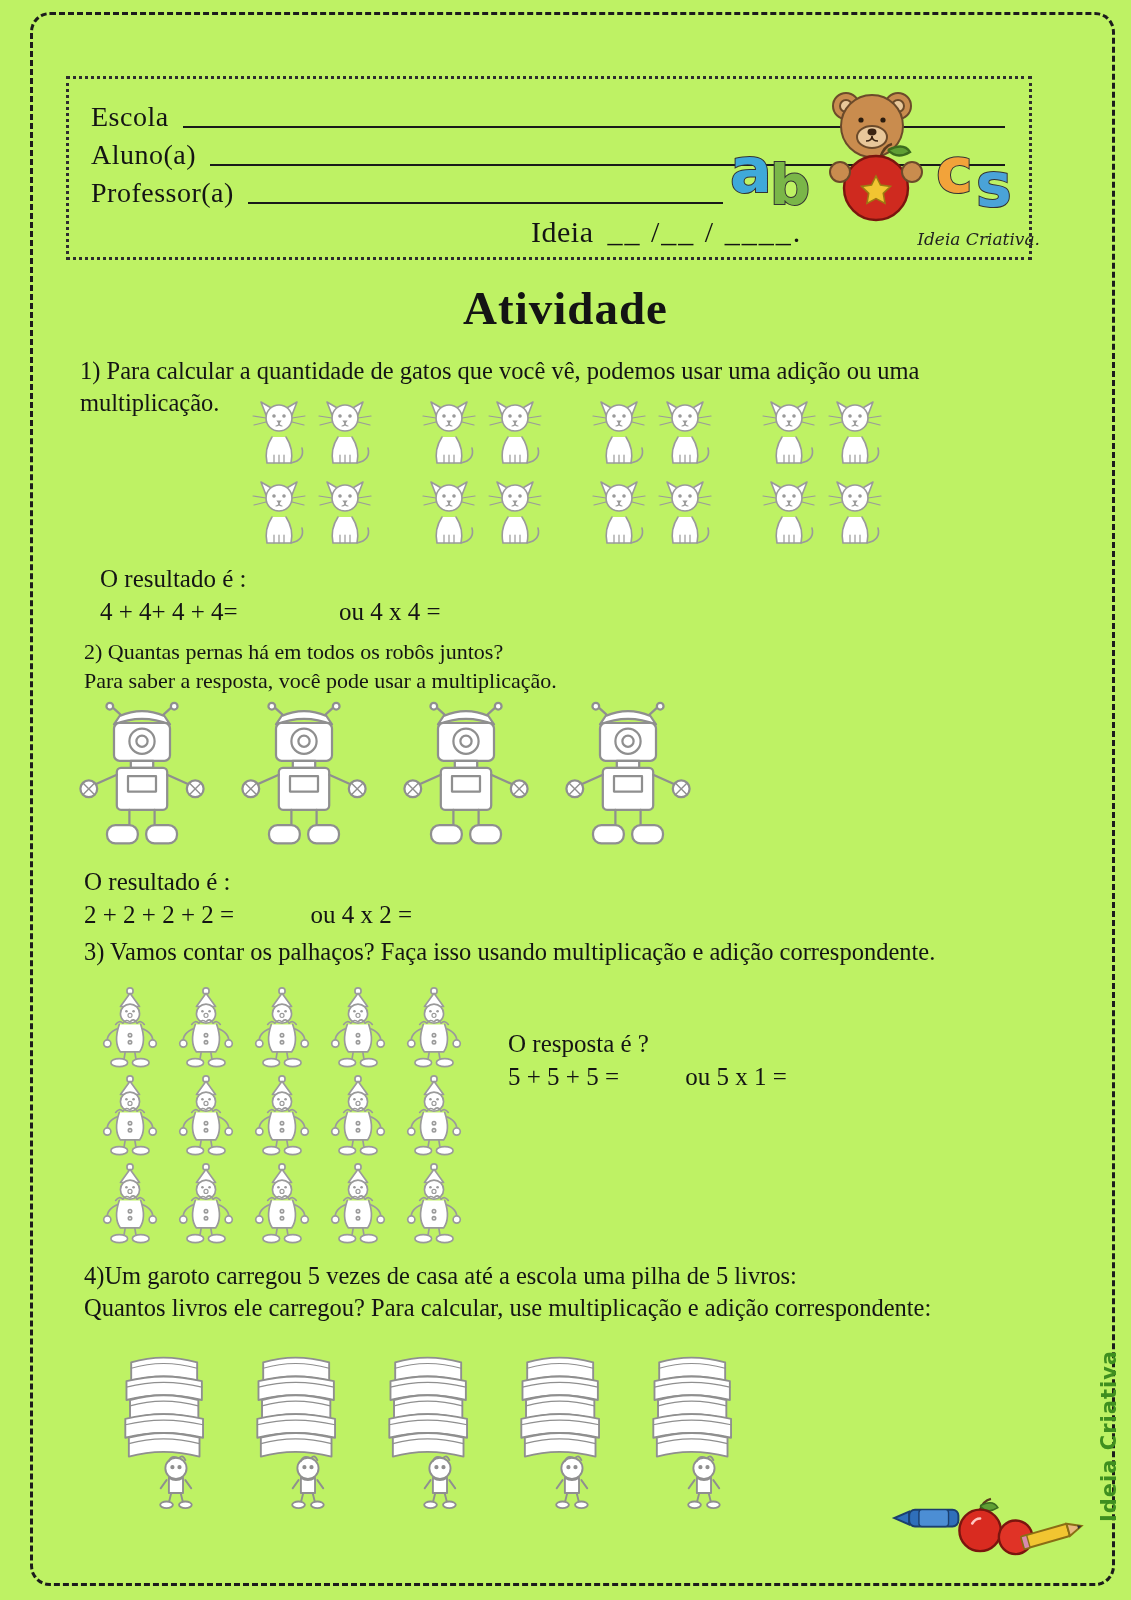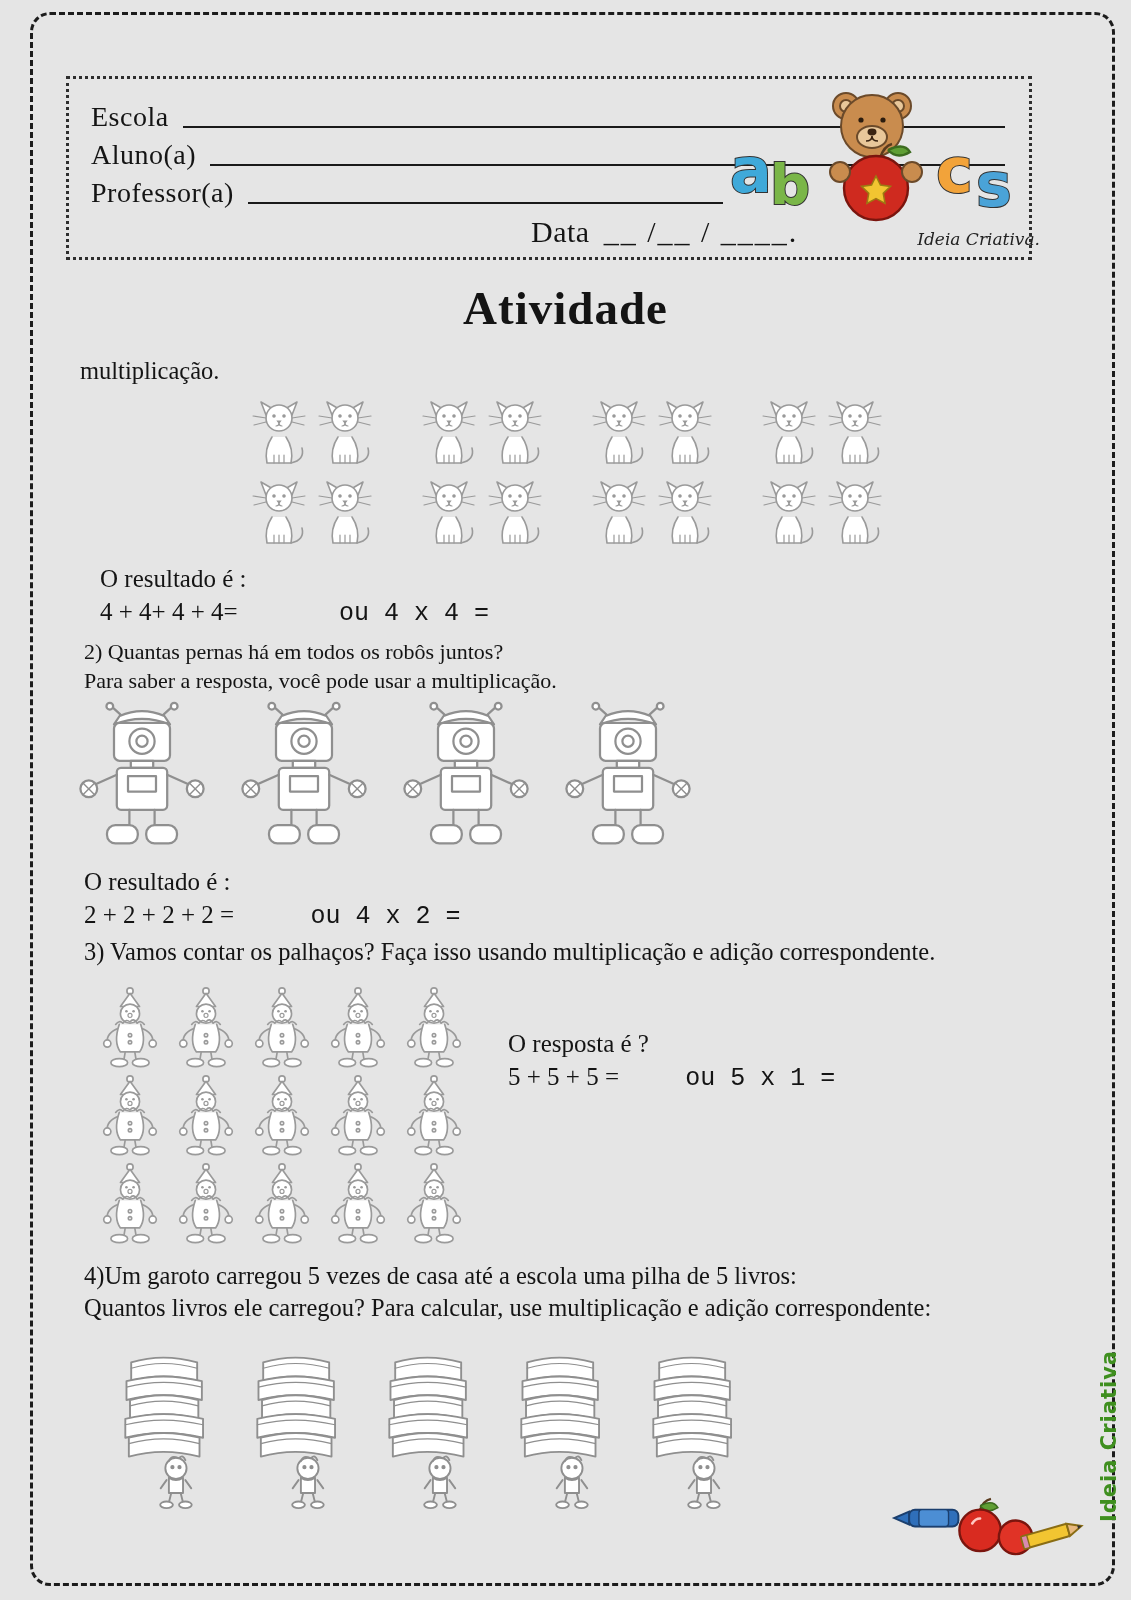--- a/index.html
+++ b/index.html
@@ -1,19 +1,19 @@
 <!DOCTYPE html>
 <html><head>
 <meta charset="utf-8">
 <style>
   * { margin:0; padding:0; box-sizing:border-box; }
   html,body { background:#ffffff; }
   .page {
     position:relative; width:1131px; height:1600px; margin:0 auto;
-    background:#e5e5e5; font-family:"Liberation Serif", serif; color:#141414;
+    background:#bef264; font-family:"Liberation Serif", serif; color:#141414;
     overflow:hidden;
   }
   .outer-border {
     position:absolute; left:30px; right:16px; top:12px; bottom:14px;
     border:3.5px dashed #1c1c1c; border-radius:20px; pointer-events:none;
   }
   
   .header-box {
     position:absolute; left:66px; top:76px; width:966px; height:184px;
     border:3px dotted #2e2e2e; padding:16px 18px 6px 22px;
@@ -38,21 +38,21 @@
   .qtext { position:absolute; line-height:1.3; }
   .q1-text { left:80px; top:355px; width:930px; font-size:24.5px; }
   .q2-text { left:84px; top:638px; width:900px; font-size:22px; }
   .q3-text { left:84px; top:936px; width:960px; font-size:24.5px; }
   .q4-text { left:84px; top:1260px; width:960px; font-size:24.5px; }
   
   .result { position:absolute; font-size:25px; line-height:1.3; }
   .r1 { left:100px; top:563px; }
   .r2 { left:84px; top:866px; }
   .r3 { left:508px; top:1028px; }
-  .math-row .mult { margin-left:95px;font-family:Liberation Mono, monospace; }
+  .math-row .mult { margin-left:95px; }
   .r2 .math-row .mult { margin-left:70px; }
   .r3 .math-row .mult { margin-left:60px; }
   
   .cats-row { position:absolute; left:248px; top:398px; display:flex; gap:42px; }
   .cat-group { display:grid; grid-template-columns:repeat(2,62px); grid-auto-rows:76px; gap:4px; }
   .robots-row { position:absolute; left:72px; top:700px; display:flex; gap:22px; }
   .clowns-grid { position:absolute; left:92px; top:985px; display:grid; grid-template-columns:repeat(5,76px); grid-auto-rows:88px; }
   .books-row { position:absolute; left:110px; top:1335px; display:flex; gap:26px; align-items:flex-end; }
   .footer-clipart { position:absolute; left:888px; top:1486px; width:200px; height:74px; }
   .brand-vertical {
@@ -164,21 +164,21 @@
     </div>
     <div class="h-row">
       <span class="lbl">Aluno(a)</span>
       <span class="h-line"></span>
     </div>
     <div class="h-row professor">
       <span class="lbl">Professor(a)</span>
       <span class="h-line"></span>
     </div>
     <div class="h-row data">
-      <span class="lbl">Data</span>
+      <span class="lbl">Ideia</span>
       <span class="slots">__ /__ / ____.</span>
     </div>
   </div>
 
   <svg class="header-clipart" viewBox="0 0 308 150">
     <g font-family="DejaVu Sans, sans-serif" font-weight="bold" stroke="#333" stroke-width="2" paint-order="stroke">
       <text x="2" y="112" font-size="62" fill="#3fa9d9">a</text>
       <text x="42" y="124" font-size="56" fill="#7ab648">b</text>
       <text x="208" y="112" font-size="62" fill="#f2a33a">c</text>
       <text x="248" y="126" font-size="60" fill="#4aa3d8">s</text>
@@ -208,20 +208,21 @@
       <circle cx="112" cy="92" r="10" fill="#c98c4e"></circle>
       <circle cx="184" cy="92" r="10" fill="#c98c4e"></circle>
     </g>
   </svg>
 
   <div class="signature">Ideia Criativa.</div>
 
   <div class="title">Atividade</div>
 
   <div class="qtext q1-text">
+    <div>1) Para calcular a quantidade de gatos que você vê, podemos usar uma adição ou uma</div>
     <div>multiplicação.</div>
   </div>
 
   <div class="cats-row">
     <div class="cat-group">
       <svg class="ill" width="62" height="74">
           <use href="#sym-cat"></use>
         </svg>
       <svg class="ill" width="62" height="74">
           <use href="#sym-cat"></use>

